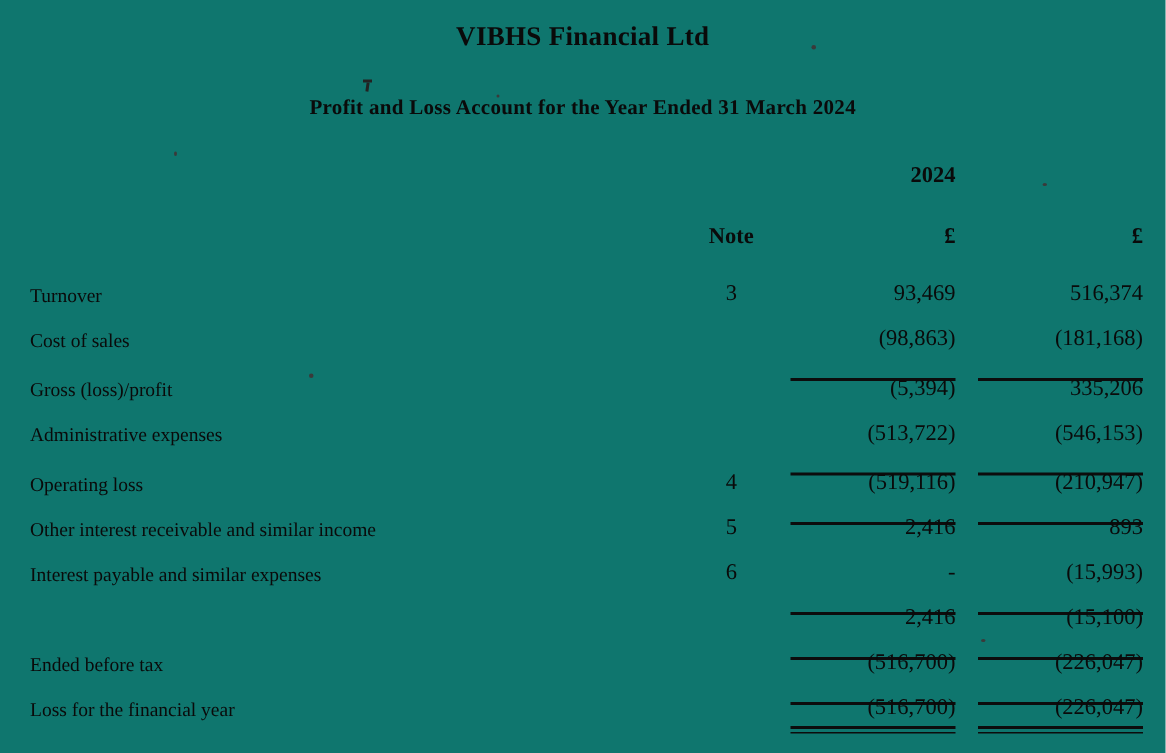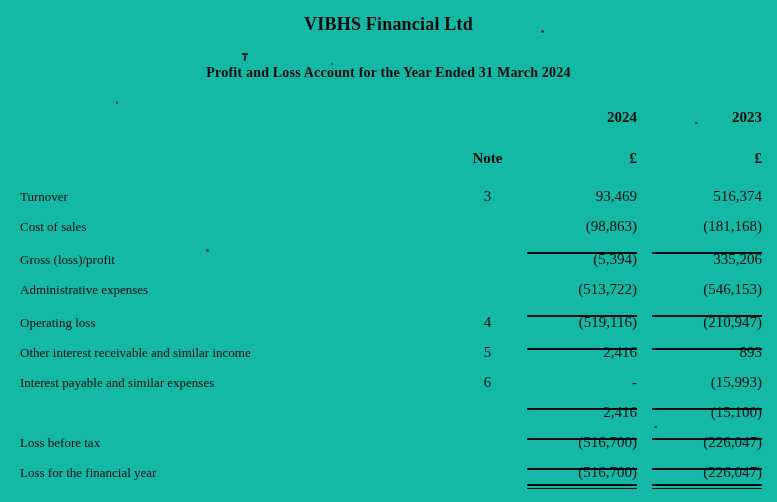--- a/index.html
+++ b/index.html
@@ -1,19 +1,19 @@
 <!DOCTYPE html>
 <html><head>
 <meta charset="utf-8">
 <style>
   html,body{margin:0;padding:0;background:#e8e8e8;}
   .page{
     position:relative;
     width:777px;height:502px;
-    background:#14b8a6;
+    background:#0f766e;
     font-family:"Liberation Serif","DejaVu Serif",serif;
     color:#0a0a0a;
     overflow:hidden;
     box-sizing:border-box;
   }
   .title{
     padding-top:13px;
     text-align:center;
     font-weight:700;
     font-size:18px;
@@ -66,21 +66,20 @@
 
   <div class="title">VIBHS Financial Ltd</div>
 
   <div class="subtitle">Profit and Loss Account for the Year Ended 31 March 2024</div>
 
   <div class="grid hdr">
     <div class="c label"></div>
     <div class="c note"></div>
     <div class="c v2024">2024</div>
     <div class="c gap"></div>
-    <div class="c v2023">2023</div>
   </div>
   <div class="grid hdr">
     <div class="c label"></div>
     <div class="c note">Note</div>
     <div class="c v2024">£</div>
     <div class="c gap"></div>
     <div class="c v2023">£</div>
   </div>
 
   <div class="rows" id="rows">
@@ -174,21 +173,21 @@
     <div class="c v2024">
           <span class="val u-single">2,416</span>
         </div>
     <div class="c gap"></div>
     <div class="c v2023">
           <span class="val u-single">(15,100)</span>
         </div>
   </div>
 
   <div class="row grid">
-    <div class="c label">Loss before tax</div>
+    <div class="c label">Ended before tax</div>
     <div class="c note"></div>
     <div class="c v2024">
           <span class="val u-single">(516,700)</span>
         </div>
     <div class="c gap"></div>
     <div class="c v2023">
           <span class="val u-single">(226,047)</span>
         </div>
   </div>
 

